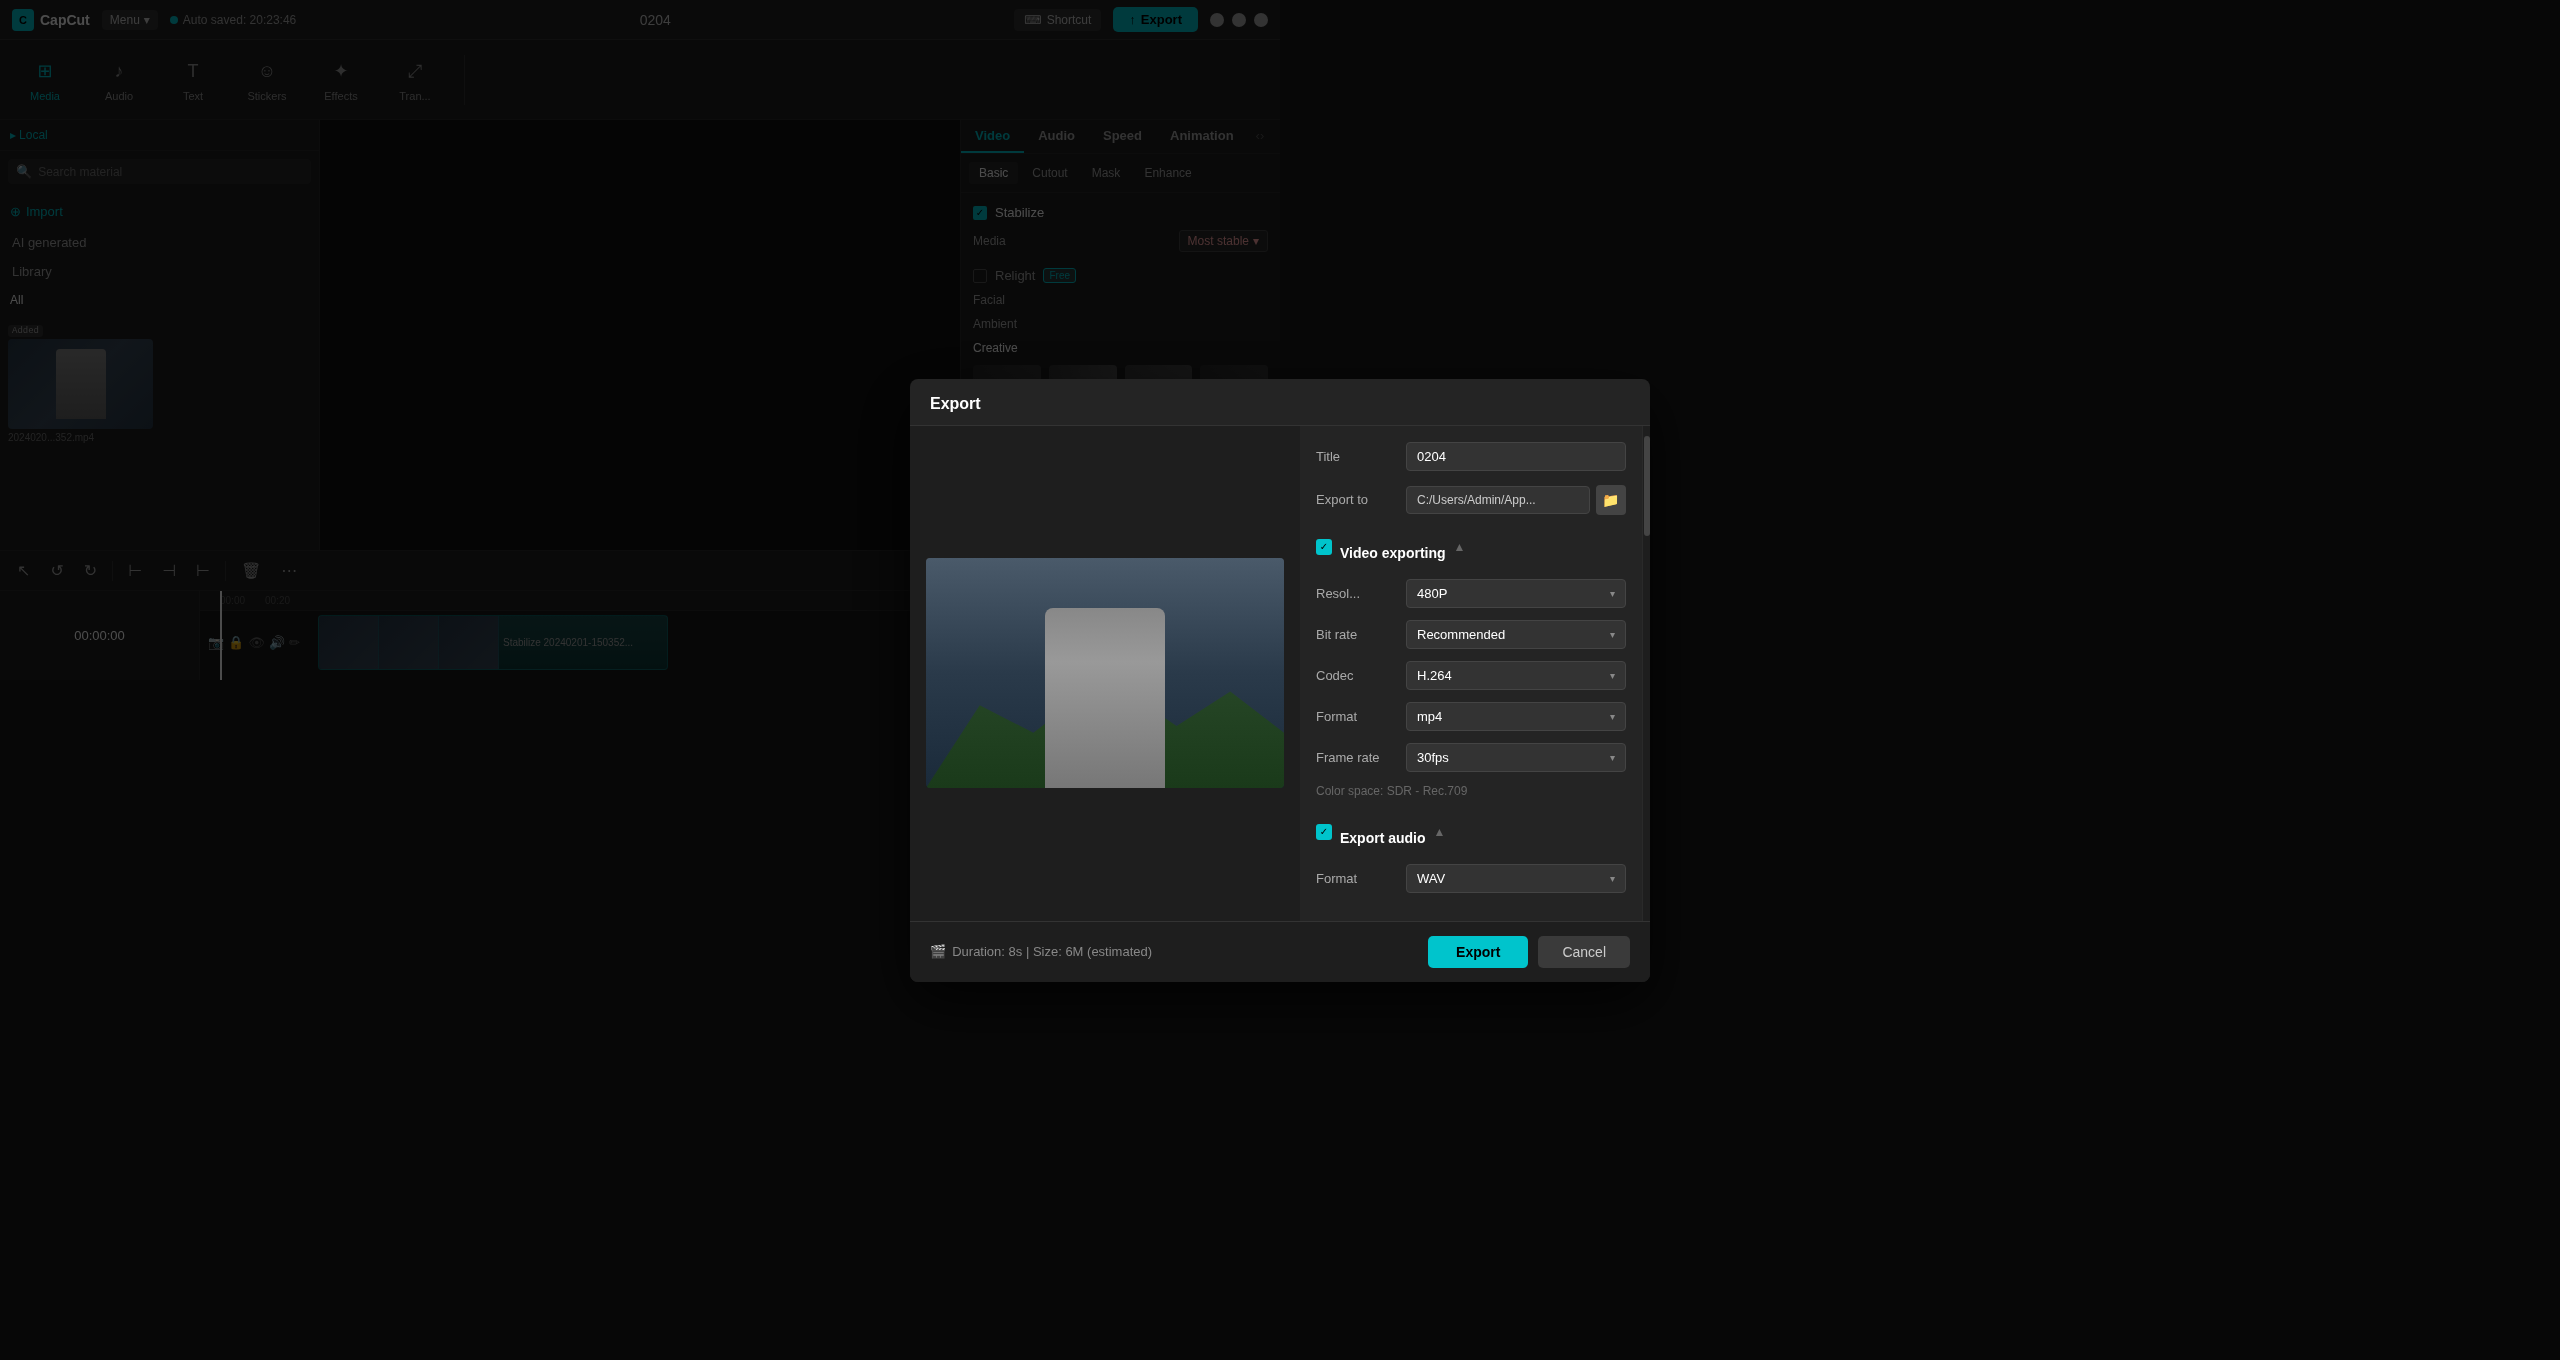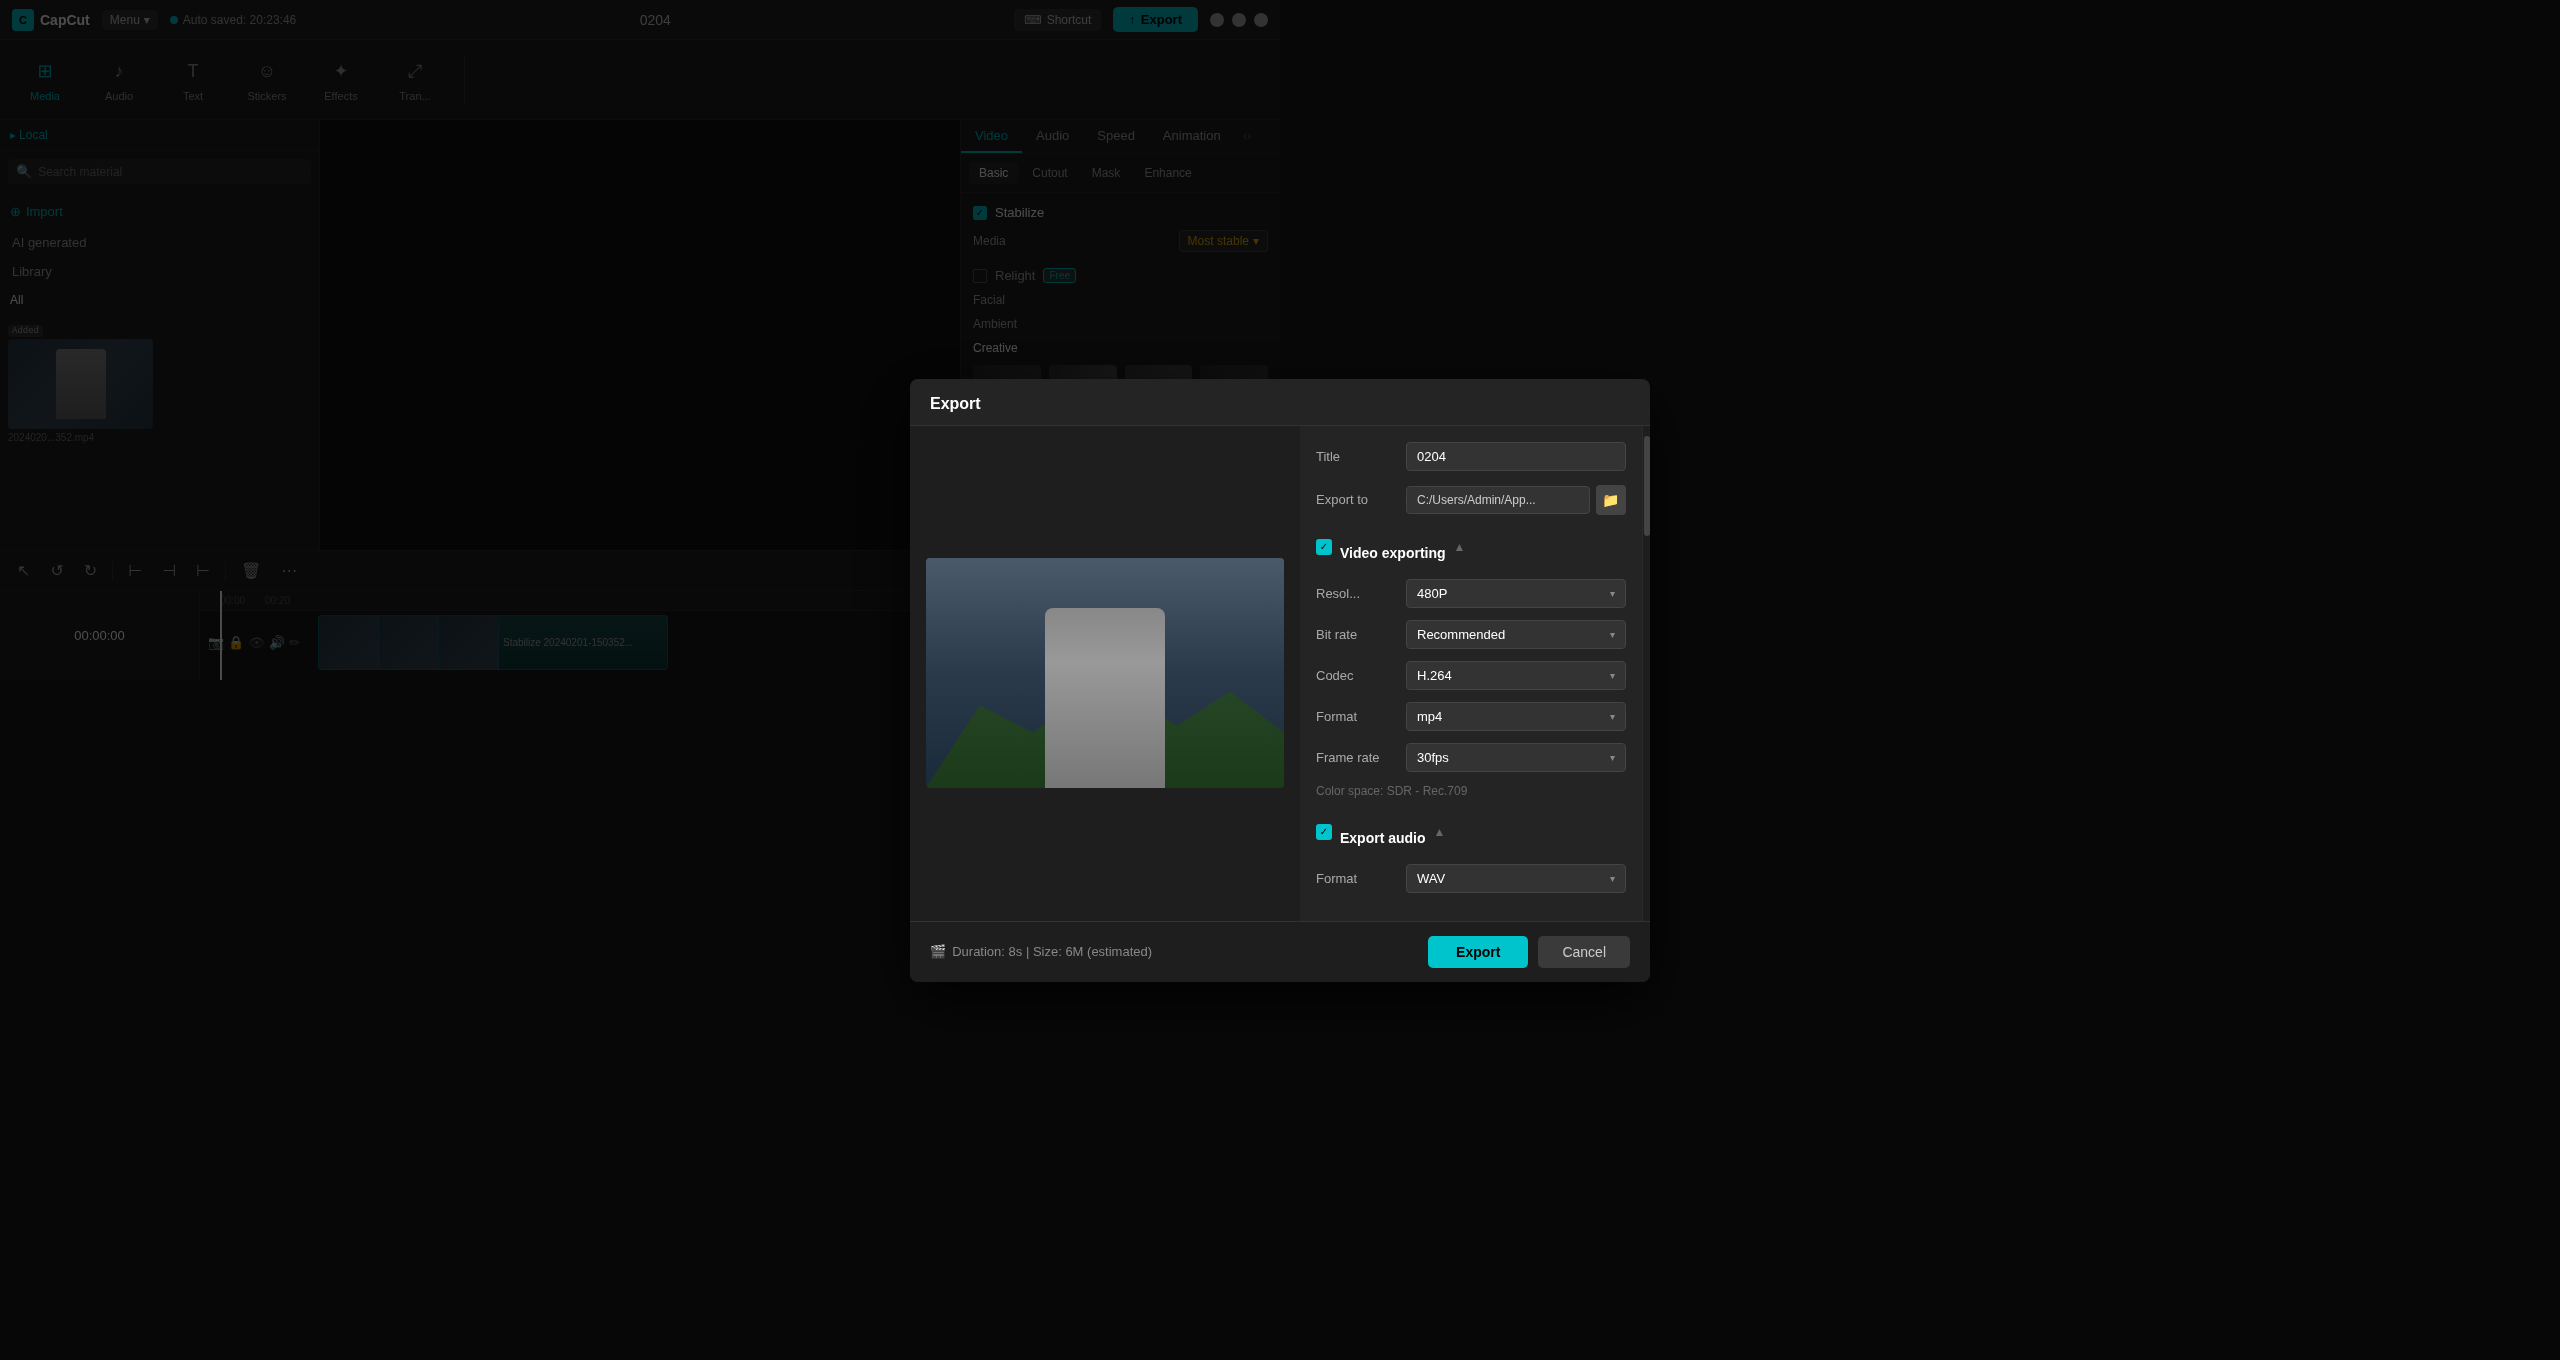--- a/index.html
+++ b/index.html
@@ -295,20 +295,21 @@
       border-bottom: 1px solid #2a2a2a;
       overflow-x: auto;
     }
     .right-tab {
       padding: 8px 14px;
       font-size: 13px;
       color: #aaa;
       cursor: pointer;
       white-space: nowrap;
       border-bottom: 2px solid transparent;
+      font-weight: bold;
     }
     .right-tab.active {
       color: #00c4cc;
       border-bottom-color: #00c4cc;
     }
     .right-sub-tabs {
       display: flex;
       gap: 4px;
       padding: 8px;
       border-bottom: 1px solid #2a2a2a;
@@ -353,21 +354,21 @@
     .level-row {
       display: flex;
       align-items: center;
       justify-content: space-between;
       margin-bottom: 16px;
     }
     .level-label { color: #aaa; font-size: 12px; }
     .level-select {
       background: #2a2a2a;
       border: 1px solid #444;
-      color: #eab308;
+      color: #fca5a5;
       padding: 3px 8px;
       border-radius: 3px;
       font-size: 12px;
       display: flex;
       align-items: center;
       gap: 4px;
     }
     .relight-row {
       display: flex;
       align-items: center;

